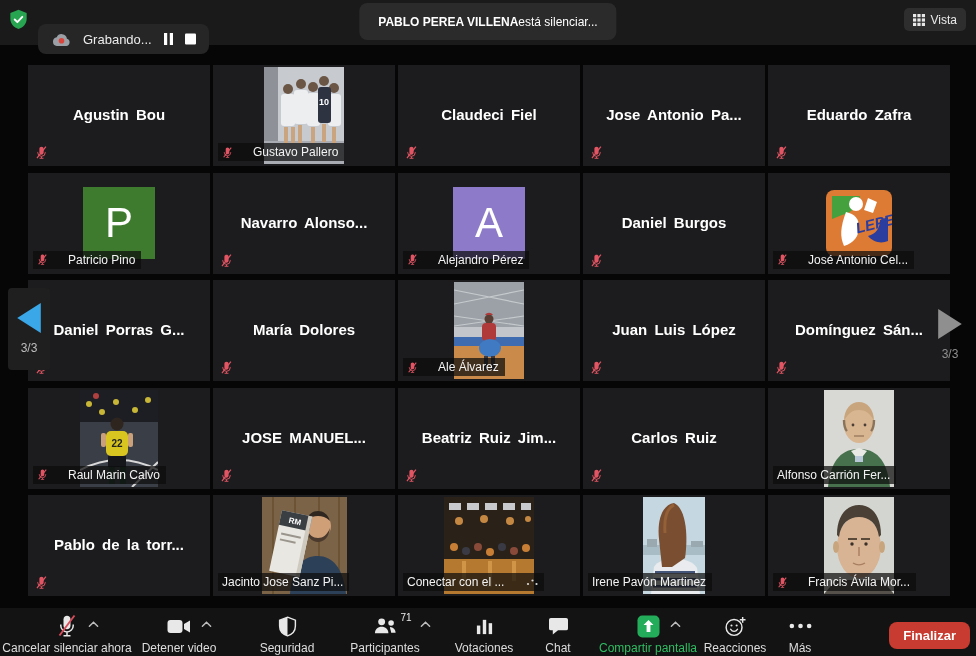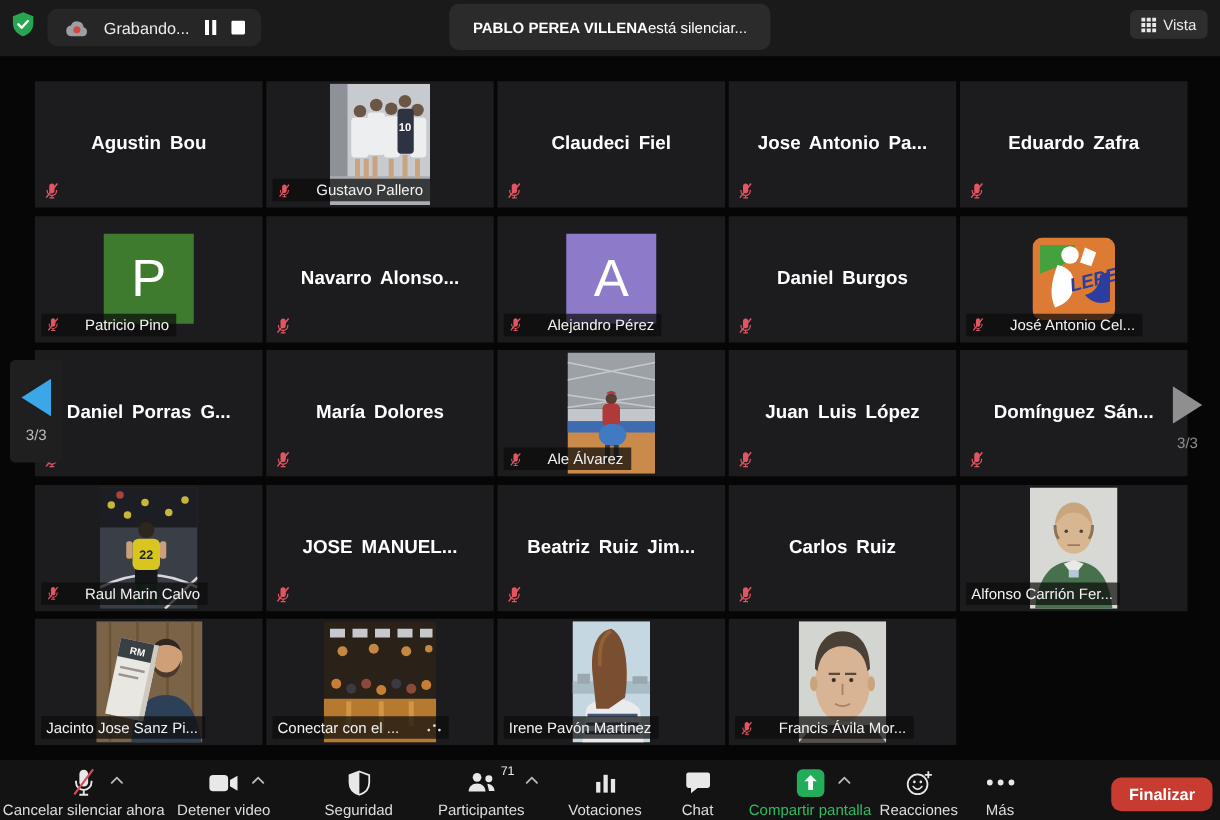--- a/index.html
+++ b/index.html
@@ -6,21 +6,21 @@
   body{
     width:976px;height:656px;position:relative;overflow:hidden;
     background:#060606;
     font-family:"Liberation Sans",sans-serif;
     -webkit-font-smoothing:antialiased;
   }
   
   .topbar{position:absolute;top:0;left:0;width:976px;height:45px;background:#1a1a1a;}
   .shield-badge{position:absolute;left:9px;top:9px;width:19px;height:21px;cursor:pointer;}
   .rec-pill{
-    position:absolute;left:38px;top:7px;height:30px;background:#262626;border-radius:8px;
+    position:absolute;left:38px;top:24px;height:30px;background:#262626;border-radius:8px;
     display:flex;align-items:center;gap:11px;padding:0 13px;
   }
   .rec-cloud{width:21px;height:15px;display:inline-flex;}
   .rec-label{color:#ececec;font-size:13px;}
   .rec-btn{width:11px;height:12px;display:inline-flex;cursor:pointer;}
   .banner{
     position:absolute;left:50%;top:3px;transform:translateX(-50%);
     height:37px;background:#2b2b2b;border-radius:8px;
     display:flex;align-items:center;padding:0 19px;white-space:nowrap;
     color:#fff;font-size:12px;
@@ -457,20 +457,31 @@
           <ellipse cx="35" cy="35" rx="15" ry="18" fill="#d9b692"></ellipse>
           <path d="M20 31c0-12 7-19 15-19s15 7 15 19c-4-8-9-11-15-11s-11 3-15 11z" fill="#c9a57e"></path>
           <path d="M20 30c0 6 1 9 3 11M50 30c0 6-1 9-3 11" stroke="#8a7358" stroke-width="2.4" fill="none"></path>
           <circle cx="29" cy="35" r="1.4" fill="#4a3f35"></circle>
           <circle cx="41" cy="35" r="1.4" fill="#4a3f35"></circle>
           <path d="M30 46h10" stroke="#9a7a5e" stroke-width="1.4"></path>
         </svg></span>
       <div class="tag">
         <span>Alfonso Carrión Fer...</span>
       </div>
+    </div>
+    <div class="tile">
+      <div class="center-name">Pablo de la torr...</div>
+      <span class="mic-corner">
+        <svg viewBox="0 0 16 17" width="100%" height="100%">
+          <path d="M8 11.2c1.5 0 2.6-1.1 2.6-2.6V4c0-1.5-1.1-2.6-2.6-2.6S5.4 2.5 5.4 4v4.6c0 1.5 1.1 2.6 2.6 2.6z" fill="#e25563"></path>
+          <path d="M3.4 7.8v.8a4.6 4.6 0 0 0 9.2 0v-.8" fill="none" stroke="#e25563" stroke-width="1.2"></path>
+          <path d="M8 13.4v2M5.6 15.6h4.8" stroke="#e25563" stroke-width="1.2"></path>
+          <path d="M2.4 15.4L13.4 1.4" stroke="#e25563" stroke-width="1.5"></path>
+        </svg>
+      </span>
     </div>
     <div class="tile">
       <span class="photo ph-man-with-book"><svg viewBox="0 0 85 97" preserveAspectRatio="none" width="100%" height="100%">
           <rect width="85" height="97" fill="#7b6347"></rect>
           <g fill="#6b5334">
             <rect x="10" width="2" height="97"></rect>
             <rect x="32" width="2" height="97"></rect>
             <rect x="56" width="2" height="97"></rect>
             <rect x="76" width="2" height="97"></rect>
           </g>

